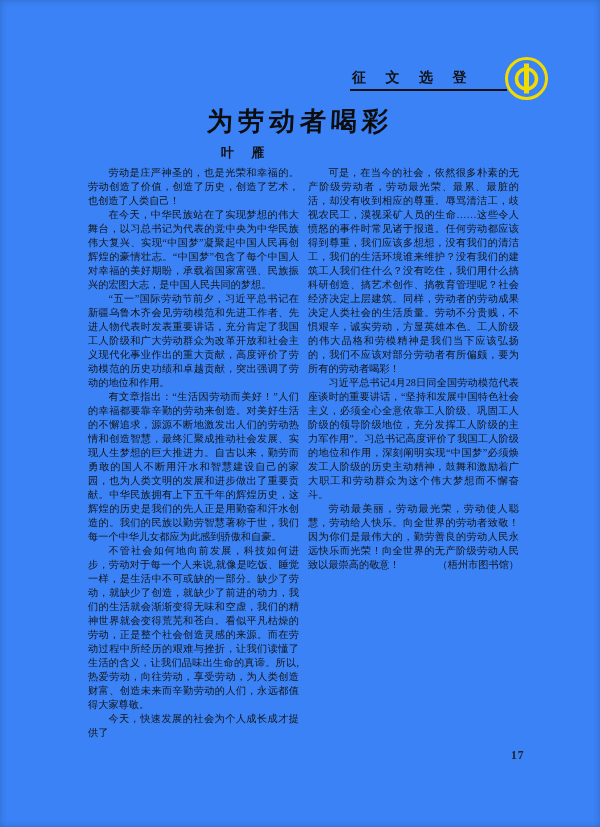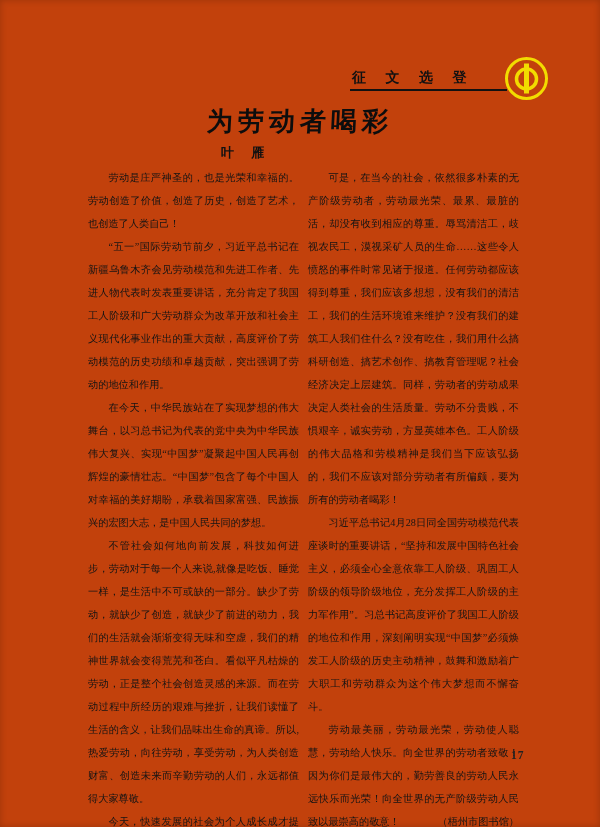--- a/index.html
+++ b/index.html
@@ -4,21 +4,21 @@
 <style>
   html,body{margin:0;padding:0;}
   body{
     width:600px;height:827px;
     background:#e9e9e9;
     font-family:"Liberation Serif","DejaVu Serif",serif;
   }
   .page{
     position:relative;
     width:600px;height:827px;
-    background:#c2410c;
+    background:#3b82f6;
     box-shadow:inset 0 0 7px rgba(0,0,0,0.20);
     overflow:hidden;
     color:#141414;
   }
   .masthead-label{
     position:absolute;top:69px;left:352px;
     font-size:14px;font-weight:bold;letter-spacing:8px;
     white-space:nowrap;color:#111;
   }
   .masthead-line{
@@ -41,21 +41,21 @@
     font-size:13px;font-weight:bold;letter-spacing:7px;
     color:#111;
   }
   .columns{
     position:absolute;top:166px;left:88px;width:431px;
     display:flex;gap:9px;
   }
   .col{flex:1;min-width:0;}
   .para{
     margin:0;
-    font-size:10.2px;line-height:23px;
+    font-size:10.2px;line-height:14px;
     text-align:justify;
     text-indent:2em;
     color:#141414;
   }
   .para.no-indent{text-indent:0;}
   .signature{float:right;font-weight:normal;}
   .page-number{
     position:absolute;top:749px;left:511px;
     font-size:11.5px;color:#222;letter-spacing:1px;font-weight:bold;
   }
@@ -75,22 +75,23 @@
     <rect x="20" y="7.5" width="5" height="30" fill="#f2dc00"></rect>
   </svg>
 
   <div class="article-title">为劳动者喝彩</div>
 
   <div class="author">叶  雁</div>
 
   <div class="columns">
     <div class="col">
         <p class="para">劳动是庄严神圣的，也是光荣和幸福的。劳动创造了价值，创造了历史，创造了艺术，也创造了人类自己！</p>
+        <p class="para">在今天，中华民族站在了实现梦想的伟大舞台，以习总书记为代表的党中央为中华民族伟大复兴、实现“中国梦”凝聚起中国人民再创辉煌的豪情壮志。“中国梦”包含了每个中国人对幸福的美好期盼，承载着国家富强、民族振兴的宏图大志，是中国人民共同的梦想。</p>
         <p class="para">“五一”国际劳动节前夕，习近平总书记在新疆乌鲁木齐会见劳动模范和先进工作者、先进人物代表时发表重要讲话，充分肯定了我国工人阶级和广大劳动群众为改革开放和社会主义现代化事业作出的重大贡献，高度评价了劳动模范的历史功绩和卓越贡献，突出强调了劳动的地位和作用。</p>
-        <p class="para">在今天，中华民族站在了实现梦想的伟大舞台，以习总书记为代表的党中央为中华民族伟大复兴、实现“中国梦”凝聚起中国人民再创辉煌的豪情壮志。“中国梦”包含了每个中国人对幸福的美好期盼，承载着国家富强、民族振兴的宏图大志，是中国人民共同的梦想。</p>
+        <p class="para">有文章指出：“生活因劳动而美好！”人们的幸福都要靠辛勤的劳动来创造。对美好生活的不懈追求，源源不断地激发出人们的劳动热情和创造智慧，最终汇聚成推动社会发展、实现人生梦想的巨大推进力。自古以来，勤劳而勇敢的国人不断用汗水和智慧建设自己的家园，也为人类文明的发展和进步做出了重要贡献。中华民族拥有上下五千年的辉煌历史，这辉煌的历史是我们的先人正是用勤奋和汗水创造的。我们的民族以勤劳智慧著称于世，我们每一个中华儿女都应为此感到骄傲和自豪。</p>
         <p class="para">不管社会如何地向前发展，科技如何进步，劳动对于每一个人来说,就像是吃饭、睡觉一样，是生活中不可或缺的一部分。缺少了劳动，就缺少了创造，就缺少了前进的动力，我们的生活就会渐渐变得无味和空虚，我们的精神世界就会变得荒芜和苍白。看似平凡枯燥的劳动，正是整个社会创造灵感的来源。而在劳动过程中所经历的艰难与挫折，让我们读懂了生活的含义，让我们品味出生命的真谛。所以,热爱劳动，向往劳动，享受劳动，为人类创造财富、创造未来而辛勤劳动的人们，永远都值得大家尊敬。</p>
         <p class="para">今天，快速发展的社会为个人成长成才提供了</p>
       </div>
     <div class="col">
         <p class="para">可是，在当今的社会，依然很多朴素的无产阶级劳动者，劳动最光荣、最累、最脏的活，却没有收到相应的尊重。辱骂清洁工，歧视农民工，漠视采矿人员的生命……这些令人愤怒的事件时常见诸于报道。任何劳动都应该得到尊重，我们应该多想想，没有我们的清洁工，我们的生活环境谁来维护？没有我们的建筑工人我们住什么？没有吃住，我们用什么搞科研创造、搞艺术创作、搞教育管理呢？社会经济决定上层建筑。同样，劳动者的劳动成果决定人类社会的生活质量。劳动不分贵贱，不惧艰辛，诚实劳动，方显英雄本色。工人阶级的伟大品格和劳模精神是我们当下应该弘扬的，我们不应该对部分劳动者有所偏颇，要为所有的劳动者喝彩！</p>
         <p class="para">习近平总书记4月28日同全国劳动模范代表座谈时的重要讲话，“坚持和发展中国特色社会主义，必须全心全意依靠工人阶级、巩固工人阶级的领导阶级地位，充分发挥工人阶级的主力军作用”。习总书记高度评价了我国工人阶级的地位和作用，深刻阐明实现“中国梦”必须焕发工人阶级的历史主动精神，鼓舞和激励着广大职工和劳动群众为这个伟大梦想而不懈奋斗。</p>
         <p class="para">劳动最美丽，劳动最光荣，劳动使人聪慧，劳动给人快乐。向全世界的劳动者致敬！因为你们是最伟大的，勤劳善良的劳动人民永远快乐而光荣！向全世界的无产阶级劳动人民致以最崇高的敬意！<span class="signature">（梧州市图书馆）</span></p>
       </div>
   </div>
 

